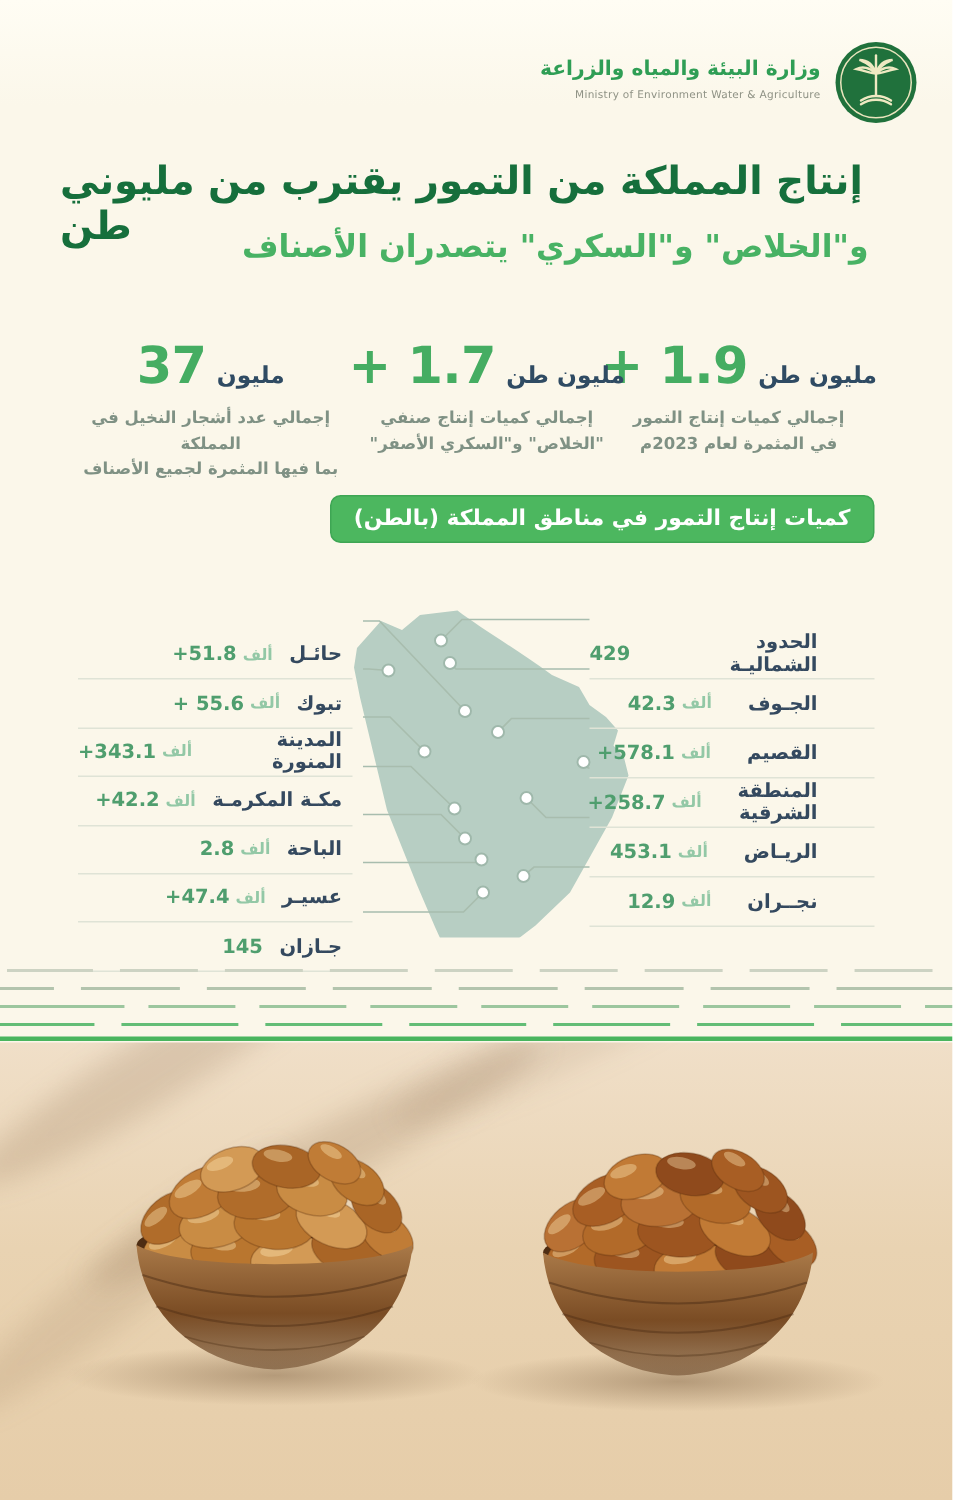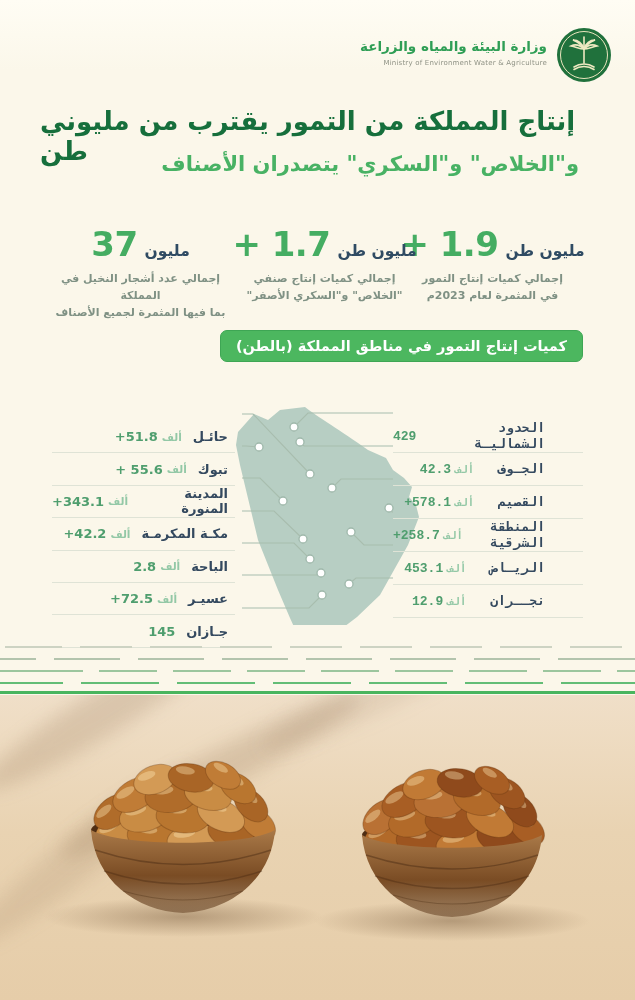--- a/index.html
+++ b/index.html
@@ -24,21 +24,21 @@
   .stat1{right:50px;} .stat2{right:218px;} .stat3{left:48px;}
 
   
   .banner{position:absolute;top:330px;right:52px;height:30px;line-height:30px;padding:0 15px;
           background:#4cb75f;border:1px solid #3ea654;border-radius:7px;
           color:#ffffff;font-size:14.5px;font-weight:800;direction:rtl;}
 
   
   .map-svg{position:absolute;left:0;top:380px;width:635px;height:245px;}
   .col{position:absolute;display:flex;flex-direction:column;margin-top:40px;}
-  .right-col{left:393px;top:380px;width:190px;font-family:Liberation Mono, monospace;}
+  .right-col{left:393px;top:380px;width:190px;}
   .right-col .region-row{height:33px;padding-right:38px;}
   .left-col{left:52px;top:381px;width:183px;}
   .left-col .region-row{height:32.4px;padding-right:7px;}
   .region-row{display:flex;direction:ltr;justify-content:flex-end;align-items:center;
               border-bottom:1px solid #dfe3d6;box-sizing:border-box;}
   .region-row .num{font-size:13px;font-weight:800;color:#4f9e6e;direction:ltr;unicode-bidi:bidi-override;}
   .region-row .thou{font-size:10.5px;font-weight:700;color:#93c8a6;margin-left:4px;}
   .region-row .thou:empty{display:none;}
   .right-col .r-name{margin-left:24px;}
   .left-col  .r-name{margin-left:11px;}
@@ -203,21 +203,21 @@
     <span class="num">+42.2</span>
     <span class="thou">ألف</span>
     <span class="r-name">مكـة المكرمـة</span>
   </div>
       <div class="region-row">
     <span class="num">2.8</span>
     <span class="thou">ألف</span>
     <span class="r-name">الباحة</span>
   </div>
       <div class="region-row">
-    <span class="num">+72.5</span>
+    <span class="num">+47.4</span>
     <span class="thou">ألف</span>
     <span class="r-name">عسيـر</span>
   </div>
       <div class="region-row">
     <span class="num">145</span>
 
     <span class="r-name">جـازان</span>
   </div>
     </div>
 

